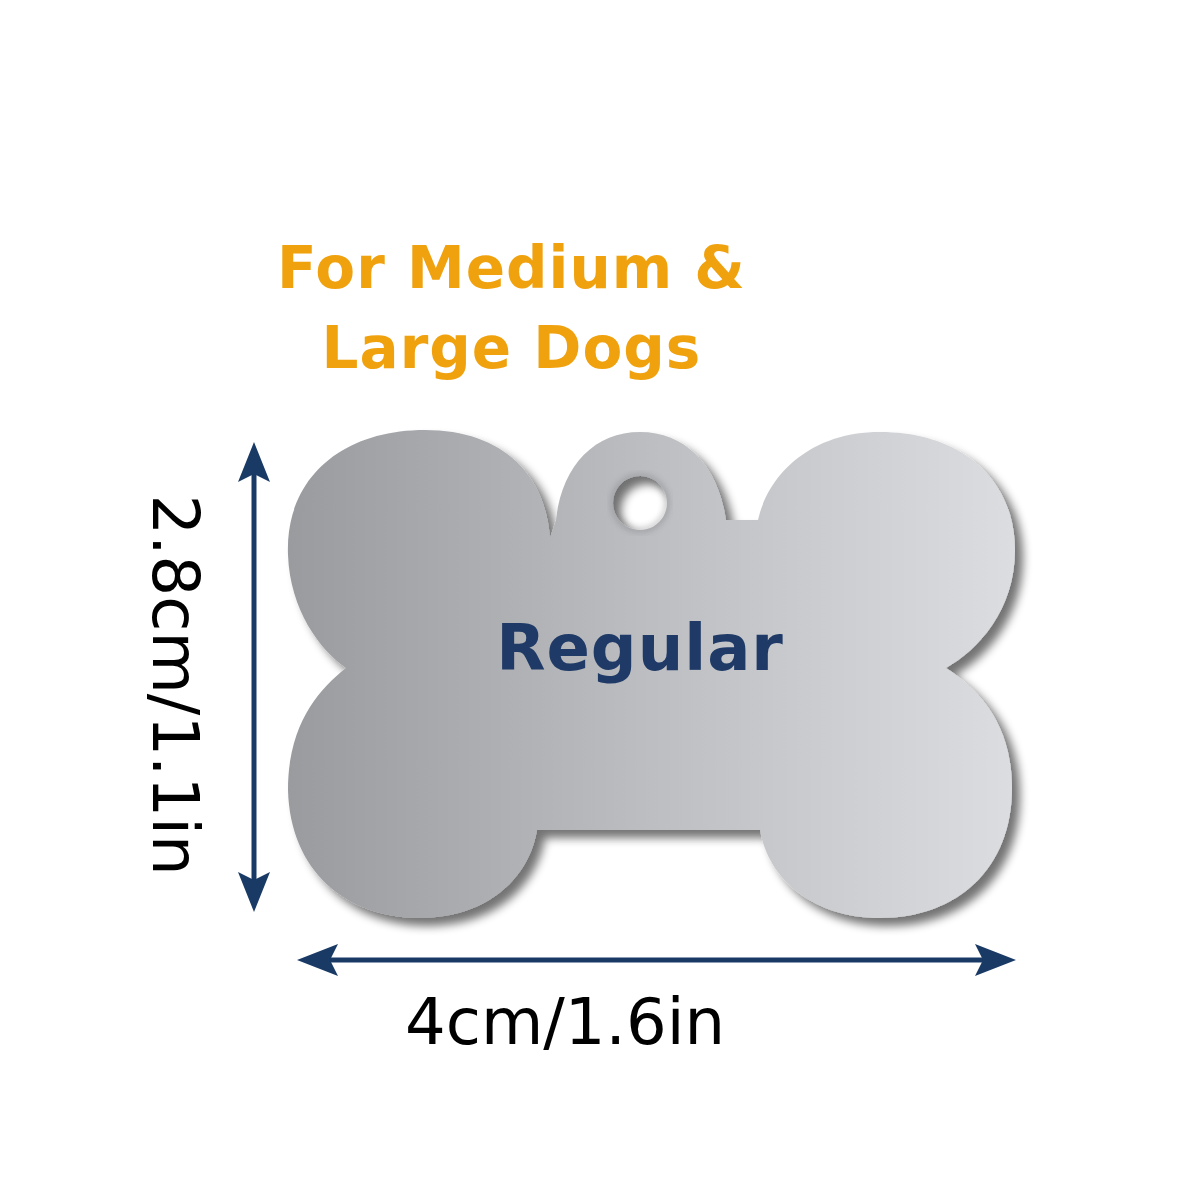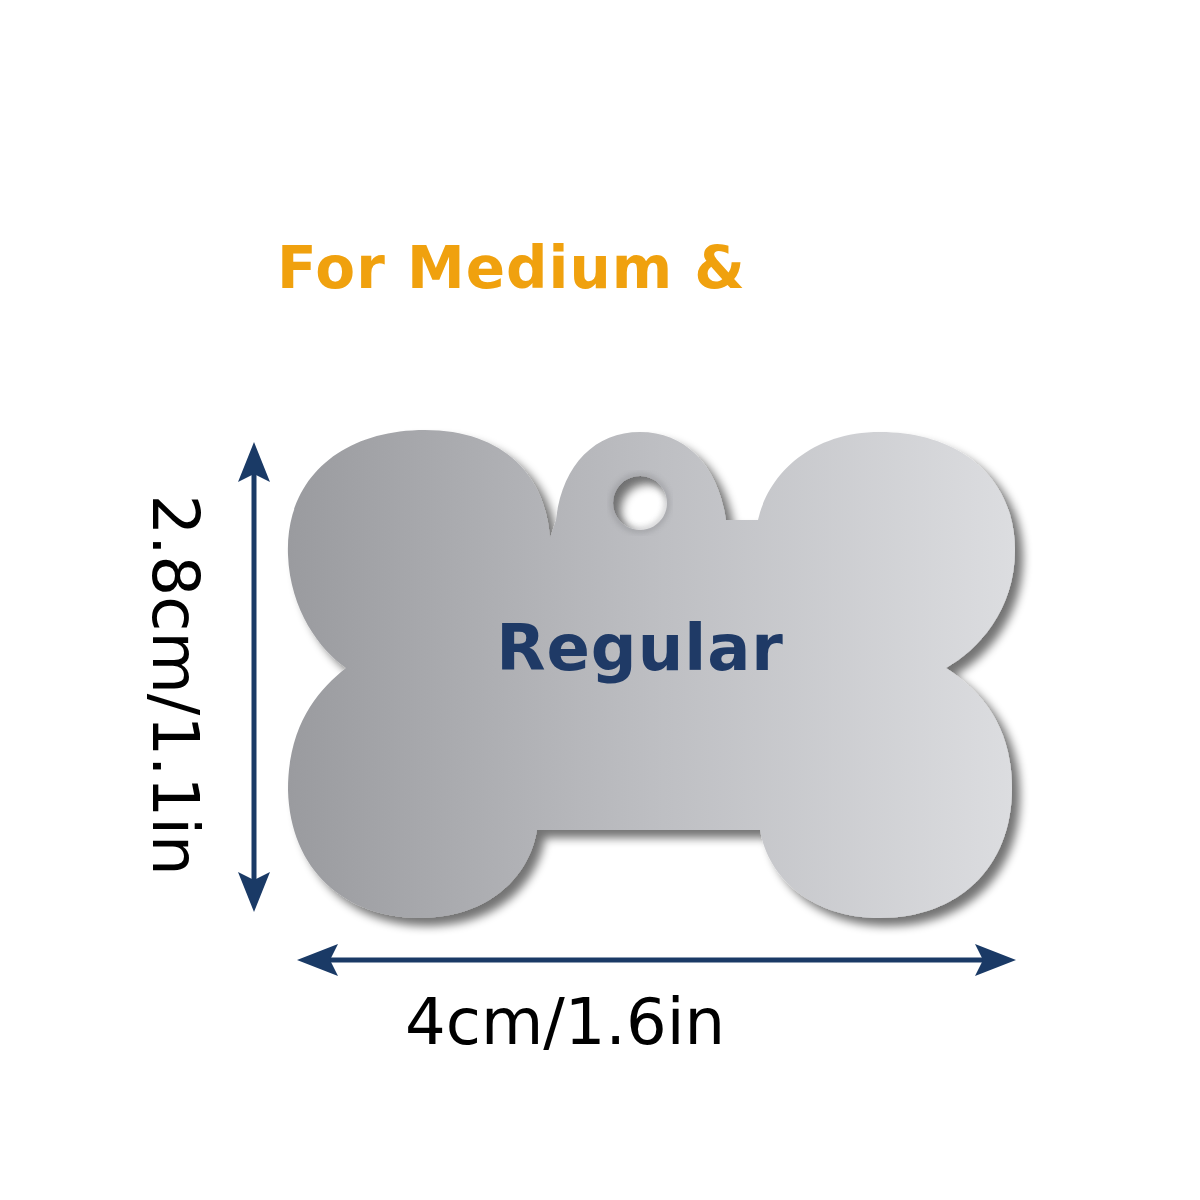--- a/index.html
+++ b/index.html
@@ -30,20 +30,21 @@
       color: #000; font-family: "DejaVu Sans", sans-serif;
       font-size: 64px; line-height: 80px; white-space: nowrap;
       transform: translate(-50%, -50%) rotate(90deg);
     }
   </style>
 </head>
 <body>
 
 <div class="title">
   <span>For Medium &amp;</span>
+  <span>Large Dogs</span>
 </div>
 
 <svg class="tag-svg" width="1200" height="1200" viewBox="0 0 1200 1200">
   <defs>
     <linearGradient id="boneGrad" x1="0" y1="0" x2="1" y2="0">
       <stop offset="0" stop-color="#9a9b9f"></stop>
       <stop offset="0.5" stop-color="#bdbec2"></stop>
       <stop offset="1" stop-color="#dcdde0"></stop>
     </linearGradient>
     <filter id="boneShadow" x="-10%" y="-10%" width="125%" height="125%">

